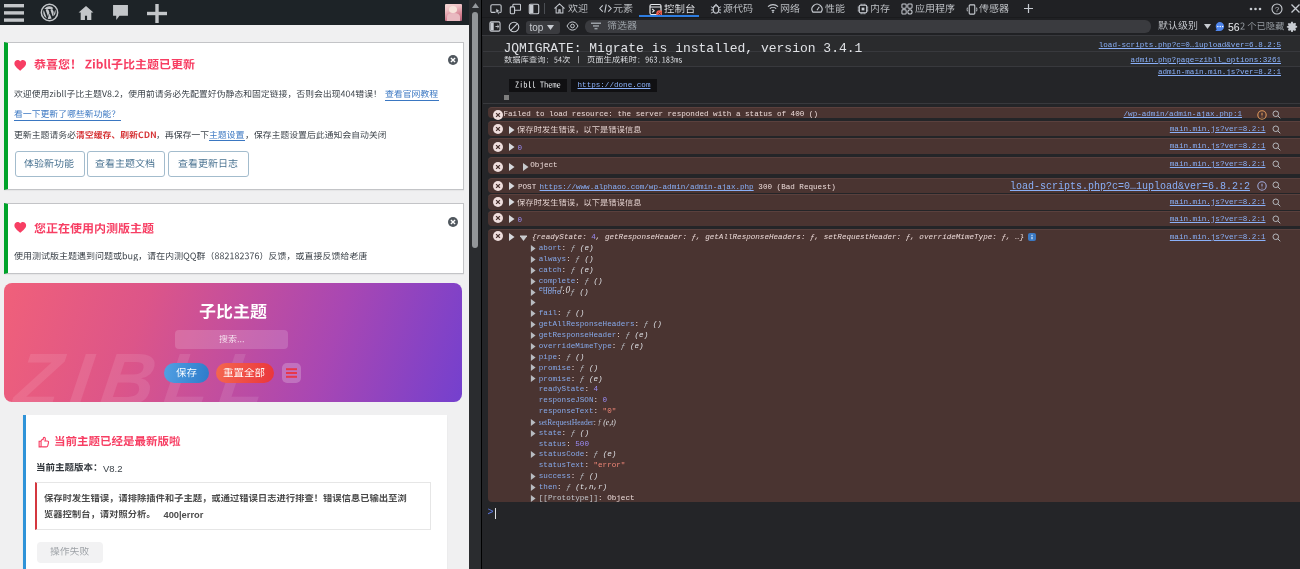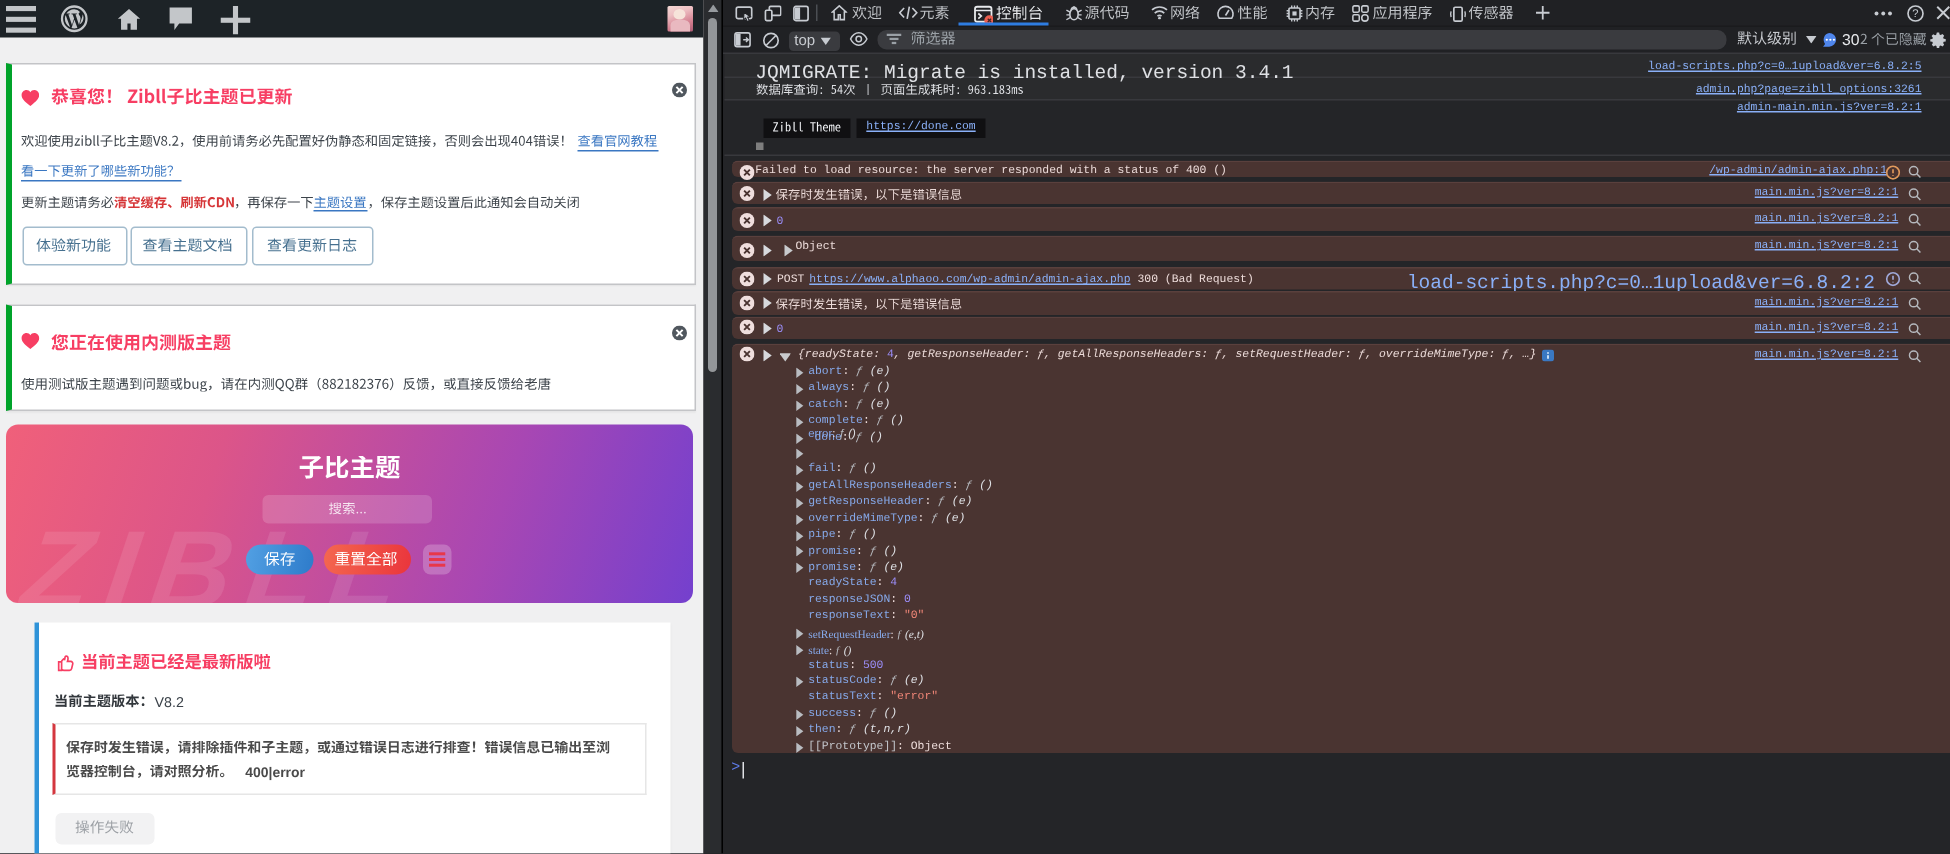--- a/index.html
+++ b/index.html
@@ -384,21 +384,21 @@
         </svg>
       </div>
       <div class="abs" style="left:732px;top:20.5px;line-height:0;">
         <svg style="display:block" width="11" height="11" viewBox="0 0 12 12">
           <path d="M6 1a5 5 0 010 10H1.5L3 9A5 5 0 016 1z" fill="#4f86ec"></path>
           <circle cx="4.2" cy="6" r=".8" fill="#fff"></circle>
           <circle cx="6.8" cy="6" r=".8" fill="#fff"></circle>
           <circle cx="9.4" cy="6" r=".8" fill="#fff"></circle>
         </svg>
       </div>
-      <div class="abs" style="left:746px;top:21px;font:10.5px 'Liberation Sans',sans-serif;color:#e8eaed">30</div>
+      <div class="abs" style="left:746px;top:21px;font:10.5px 'Liberation Sans',sans-serif;color:#e8eaed">56</div>
       <div class="abs" style="left:758px;top:21.5px">
         <svg style="display:block" width="45" height="10" viewBox="0 0 45 10">
           <path fill="#9aa0a6" transform="translate(0,7.4)" d="M0.4 0H4.7V-0.7H2.8C2.5 -0.7 2 -0.7 1.7 -0.7C3.3 -2.2 4.4 -3.6 4.4 -4.9C4.4 -6.1 3.6 -6.9 2.4 -6.9C1.5 -6.9 0.9 -6.5 0.4 -5.9L0.9 -5.5C1.2 -5.9 1.7 -6.2 2.3 -6.2C3.1 -6.2 3.5 -5.7 3.5 -4.9C3.5 -3.7 2.5 -2.4 0.4 -0.5Z M11.5 -5.1V0.7H12.2V-5.1ZM12 -7.8C11 -6.3 9.3 -4.9 7.6 -4.1C7.8 -4 8 -3.7 8.1 -3.5C9.5 -4.2 10.9 -5.3 11.9 -6.6C13.1 -5.1 14.4 -4.2 15.7 -3.5C15.9 -3.7 16.1 -4 16.3 -4.1C14.8 -4.8 13.5 -5.7 12.3 -7.1L12.6 -7.5Z M17.4 -7.2V-6.5H23.5V-4.1H18.6V-5.6H17.9V-0.9C17.9 0.2 18.4 0.5 19.9 0.5C20.2 0.5 23 0.5 23.4 0.5C24.9 0.5 25.2 0 25.4 -1.7C25.2 -1.8 24.9 -1.9 24.7 -2C24.6 -0.5 24.4 -0.2 23.4 -0.2C22.8 -0.2 20.3 -0.2 19.8 -0.2C18.8 -0.2 18.6 -0.3 18.6 -0.9V-3.4H23.5V-2.9H24.2V-7.2Z M30.3 -1.6V-0.2C30.3 0.5 30.5 0.7 31.3 0.7C31.5 0.7 32.5 0.7 32.7 0.7C33.3 0.7 33.5 0.4 33.6 -0.5C33.4 -0.5 33.1 -0.6 33 -0.7C32.9 0 32.9 0.1 32.6 0.1C32.4 0.1 31.5 0.1 31.4 0.1C31 0.1 30.9 0 30.9 -0.2V-1.6ZM29.5 -1.6C29.3 -1 29 -0.3 28.7 0.1L29.3 0.5C29.6 0 29.8 -0.8 30 -1.4ZM30.9 -2C31.4 -1.6 32 -1.1 32.4 -0.7L32.8 -1.1C32.5 -1.5 31.8 -2 31.3 -2.3ZM33.2 -1.5C33.6 -0.9 34 -0.1 34.2 0.4L34.8 0.1C34.6 -0.4 34.2 -1.1 33.7 -1.7ZM30.9 -7.7C30.6 -7.1 30 -6.3 29.2 -5.7C29.3 -5.6 29.5 -5.4 29.6 -5.3L29.7 -5.3V-5H33.6V-4.2H29.9V-3.7H33.6V-2.9H29.6V-2.3H34.2V-5.5H32.6C32.9 -5.9 33.3 -6.4 33.5 -6.8L33.1 -7.1L33 -7H31.2C31.3 -7.2 31.4 -7.4 31.5 -7.6ZM29.9 -5.5C30.2 -5.8 30.5 -6.2 30.8 -6.5H32.6C32.4 -6.2 32.1 -5.8 31.9 -5.5ZM26.6 -7.4V0.7H27.2V-6.8H28.5C28.3 -6.1 28 -5.3 27.7 -4.6C28.4 -3.9 28.6 -3.3 28.6 -2.8C28.6 -2.5 28.5 -2.2 28.4 -2.1C28.3 -2.1 28.2 -2.1 28.1 -2C27.9 -2 27.8 -2 27.5 -2.1C27.6 -1.9 27.7 -1.6 27.7 -1.4C27.9 -1.4 28.2 -1.4 28.3 -1.5C28.5 -1.5 28.7 -1.5 28.8 -1.6C29.1 -1.8 29.2 -2.2 29.2 -2.7C29.2 -3.3 29 -3.9 28.4 -4.7C28.7 -5.4 29 -6.4 29.3 -7.2L28.8 -7.4L28.7 -7.4Z M42.9 -4.4C42.7 -3.6 42.5 -2.8 42.2 -2.2C42.1 -2.9 42 -3.8 41.9 -5H44V-5.6H43.4L43.6 -5.8C43.5 -6 43.1 -6.3 42.7 -6.5L42.3 -6.2C42.6 -6 42.9 -5.8 43.1 -5.6H41.9L41.9 -6.2H41.6V-6.6H43.9V-7.2H41.6V-7.8H41V-7.2H38.6V-7.8H37.9V-7.2H35.7V-6.6H37.9V-5.9H38.6V-6.6H41V-5.9H41.3L41.3 -5.6H37.3V-3.9H36.5V-5.5H35.9V-3.1H36.5V-3.3H37.3V-3V-2.6H35.5V-2H36V-1.6C36 -1 36 -0.2 35.5 0.4C35.6 0.5 35.8 0.7 35.9 0.7C36.5 0.1 36.6 -0.9 36.6 -1.6V-2H37.2C37.2 -1.1 37 -0.2 36.7 0.5C36.8 0.5 37.1 0.7 37.2 0.8C37.8 -0.3 37.9 -1.8 37.9 -3V-5H41.3C41.4 -3.5 41.6 -2.3 41.8 -1.3C41.6 -1.1 41.4 -0.8 41.2 -0.5V-0.8H40.1V-1.5H41.1V-3.2H40.1V-3.9H41.1V-4.4H38.3V0.2H38.9V-0.3H41C40.8 -0.1 40.5 0.1 40.2 0.3C40.4 0.4 40.6 0.6 40.7 0.8C41.2 0.4 41.6 -0.1 42 -0.6C42.3 0.3 42.8 0.8 43.3 0.8C43.8 0.8 44 0.5 44.1 -0.7C44 -0.8 43.8 -0.9 43.6 -1C43.6 -0.1 43.5 0.1 43.3 0.1C43 0.1 42.7 -0.3 42.4 -1.2C42.9 -2.1 43.3 -3.1 43.5 -4.3ZM39.6 -0.8H38.9V-1.5H39.6ZM39.6 -3.2H38.9V-3.9H39.6ZM38.9 -2.8H40.6V-2H38.9Z"></path>
         </svg>
       </div>
       <div class="abs" style="left:804px;top:20.5px;line-height:0;">
         <svg style="display:block" width="12" height="12" viewBox="0 0 14 14">
           <path fill="#c7cbd1" d="M7 4.5A2.5 2.5 0 117 9.5 2.5 2.5 0 017 4.5zm0 1.4A1.1 1.1 0 107 8.1 1.1 1.1 0 007 5.9zM6.1.8h1.8l.3 1.6.9.4L10.5 2l1.3 1.3-.8 1.4.4.9 1.6.3v1.8l-1.6.3-.4.9.8 1.4-1.3 1.3-1.4-.8-.9.4-.3 1.6H6.1l-.3-1.6-.9-.4-1.4.8-1.3-1.3.8-1.4-.4-.9-1.6-.3V6.1l1.6-.3.4-.9L2 3.5 3.3 2.2l1.4.8.9-.4z"></path>
         </svg>
       </div>
@@ -422,21 +422,21 @@
       <div class="abs" style="left:89px;top:78.5px;width:86px;height:13.5px;background:#101012;display:flex;align-items:center;justify-content:center">
         <span style="font-family:'Liberation Mono',monospace;font-size:7.6px;color:#8ab0f8;text-decoration:underline">https://done.com</span>
       </div>
       <div class="abs" style="left:22px;top:94.5px;width:5px;height:5px;background:#7e7e7e"></div>
       <div class="abs" style="left:6px;top:106.5px;width:813px;height:11.8px;background:#4a3431;border-top:1px solid #5a403d;border-radius:4px 0 0 4px"></div>
       <svg class="abs" style="left:10.5px;top:109.5px" width="10" height="10" viewBox="0 0 11 11">
         <circle cx="5.5" cy="5.5" r="5.5" fill="#efdedd"></circle>
         <path d="M3.4 3.4l4.2 4.2M7.6 3.4L3.4 7.6" stroke="#4a3431" stroke-width="1.4"></path>
       </svg>
       <div class="abs" style="left:21.5px;top:110.2px;font-family:'Liberation Mono',monospace;font-size:7.6px;color:#ecdbd9;white-space:pre">Failed to load resource: the server responded with a status of 400 ()</div>
-      <div class="abs" style="right:42px;top:110.2px;font-family:'Liberation Mono',monospace;font-size:7.6px;color:#8ab0f8;text-decoration:underline;white-space:pre">/wp-admin/admin-ajax.php:1</div>
+      <div class="abs" style="right:58px;top:110.2px;font-family:'Liberation Mono',monospace;font-size:7.6px;color:#8ab0f8;text-decoration:underline;white-space:pre">/wp-admin/admin-ajax.php:1</div>
       <svg class="abs" style="left:774.5px;top:109.5px" width="10" height="10" viewBox="0 0 10 10">
         <circle cx="5" cy="5" r="4.2" fill="none" stroke="#e0995c" stroke-width="1.1"></circle>
         <path d="M5 2.8v2.7M5 6.8v.6" stroke="#e0995c" stroke-width="1.1"></path>
       </svg>
       <svg class="abs" style="left:790px;top:109.5px" width="9" height="9" viewBox="0 0 10 10">
         <circle cx="4.2" cy="4.2" r="3.1" fill="none" stroke="#b5b8bd" stroke-width="1.1"></circle>
         <path d="M6.5 6.5L9.2 9.2" stroke="#b5b8bd" stroke-width="1.1"></path>
       </svg>
       <div class="abs" style="left:6px;top:121px;width:813px;height:15.3px;background:#4a3431;border-top:1px solid #5a403d;border-radius:4px 0 0 4px"></div>
       <svg class="abs" style="left:10.5px;top:123.9px" width="10" height="10" viewBox="0 0 11 11">
@@ -491,21 +491,21 @@
       <svg class="abs" style="left:10.5px;top:180.5px" width="10" height="10" viewBox="0 0 11 11">
         <circle cx="5.5" cy="5.5" r="5.5" fill="#efdedd"></circle>
         <path d="M3.4 3.4l4.2 4.2M7.6 3.4L3.4 7.6" stroke="#4a3431" stroke-width="1.4"></path>
       </svg>
       <svg class="abs" style="left:26.399999999999977px;top:182px" width="7" height="8" viewBox="0 0 7 8">
         <path d="M1 0l5.5 4L1 8z" fill="#d7d9dd" transform="rotate(0 3.5 4)"></path>
       </svg>
       <div class="abs" style="left:36px;top:183.1px;font-family:'Liberation Mono',monospace;font-size:7.6px;color:#ecdbd9;white-space:pre">POST </div>
       <div class="abs" style="left:57.5px;top:183.1px;font-family:'Liberation Mono',monospace;font-size:7.6px;color:#8ab0f8;text-decoration:underline;white-space:pre">https://www.alphaoo.com/wp-admin/admin-ajax.php</div>
       <div class="abs" style="left:271.79999999999995px;top:183.1px;font-family:'Liberation Mono',monospace;font-size:7.6px;color:#ecdbd9;white-space:pre"> 300 (Bad Request)</div>
-      <div class="abs" style="right:50px;top:181px;font-family:'Liberation Mono',monospace;font-size:13px;color:#8ab0f8;white-space:pre">load-scripts.php?c=0…1upload&amp;ver=6.8.2:2</div>
+      <div class="abs" style="right:50px;top:181px;font-family:'Liberation Mono',monospace;font-size:10px;color:#8ab0f8;text-decoration:underline;white-space:pre">load-scripts.php?c=0…1upload&amp;ver=6.8.2:2</div>
       <svg class="abs" style="left:774.5px;top:180.5px" width="10" height="10" viewBox="0 0 10 10">
         <circle cx="5" cy="5" r="4.2" fill="none" stroke="#9fa8d8" stroke-width="1.1"></circle>
         <path d="M5 2.8v2.7M5 6.8v.6" stroke="#9fa8d8" stroke-width="1.1"></path>
       </svg>
       <svg class="abs" style="left:790px;top:180.5px" width="9" height="9" viewBox="0 0 10 10">
         <circle cx="4.2" cy="4.2" r="3.1" fill="none" stroke="#b5b8bd" stroke-width="1.1"></circle>
         <path d="M6.5 6.5L9.2 9.2" stroke="#b5b8bd" stroke-width="1.1"></path>
       </svg>
       <div class="abs" style="left:6px;top:194px;width:813px;height:15.5px;background:#4a3431;border-top:1px solid #5a403d;border-radius:4px 0 0 4px"></div>
       <svg class="abs" style="left:10.5px;top:196.7px" width="10" height="10" viewBox="0 0 11 11">
@@ -617,21 +617,21 @@
       <div class="abs" style="left:56.799999999999955px;top:385.35px;font-family:'Liberation Mono',monospace;font-size:7.6px;white-space:pre;color:#ecdbd9"><span style="color:#86a9ea">readyState</span>: <span style="color:#9a8cf5">4</span></div>
       <div class="abs" style="left:56.799999999999955px;top:396.20000000000005px;font-family:'Liberation Mono',monospace;font-size:7.6px;white-space:pre;color:#ecdbd9"><span style="color:#86a9ea">responseJSON</span>: <span style="color:#9a8cf5">0</span></div>
       <div class="abs" style="left:56.799999999999955px;top:407.05px;font-family:'Liberation Mono',monospace;font-size:7.6px;white-space:pre;color:#ecdbd9"><span style="color:#86a9ea">responseText</span>: <span style="color:#ef8677">"0"</span></div>
       <svg class="abs" style="left:48px;top:418.7px" width="6" height="7" viewBox="0 0 7 8">
         <path d="M1 0l5.5 4L1 8z" fill="#b9bcc1" transform="rotate(0 3.5 4)"></path>
       </svg>
       <div class="abs" style="left:56.799999999999955px;top:417.9px;font-family:Liberation Serif, serif;font-size:7.6px;white-space:pre;color:#ecdbd9"><span style="color:#86a9ea">setRequestHeader</span>: <span style="font-style:italic"><span style="color:#b6b9be">ƒ</span> <span style="color:#dfe1e5">(e,t)</span></span></div>
       <svg class="abs" style="left:48px;top:429.55px" width="6" height="7" viewBox="0 0 7 8">
         <path d="M1 0l5.5 4L1 8z" fill="#b9bcc1" transform="rotate(0 3.5 4)"></path>
       </svg>
-      <div class="abs" style="left:56.799999999999955px;top:428.75px;font-family:Liberation Serif, serif;font-size:7.6px;white-space:pre;color:#ecdbd9"><span style="color:#86a9ea">state</span>: <span style="font-style:italic"><span style="color:#b6b9be">ƒ</span> <span style="color:#dfe1e5">()</span></span></div>
+      <div class="abs" style="left:56.799999999999955px;top:428.75px;font-family:Liberation Mono, monospace;font-size:7.6px;white-space:pre;color:#ecdbd9"><span style="color:#86a9ea">state</span>: <span style="font-style:italic"><span style="color:#b6b9be">ƒ</span> <span style="color:#dfe1e5">()</span></span></div>
       <div class="abs" style="left:56.799999999999955px;top:439.6px;font-family:'Liberation Mono',monospace;font-size:7.6px;white-space:pre;color:#ecdbd9"><span style="color:#86a9ea">status</span>: <span style="color:#9a8cf5">500</span></div>
       <svg class="abs" style="left:48px;top:451.25000000000006px" width="6" height="7" viewBox="0 0 7 8">
         <path d="M1 0l5.5 4L1 8z" fill="#b9bcc1" transform="rotate(0 3.5 4)"></path>
       </svg>
       <div class="abs" style="left:56.799999999999955px;top:450.45000000000005px;font-family:'Liberation Mono',monospace;font-size:7.6px;white-space:pre;color:#ecdbd9"><span style="color:#86a9ea">statusCode</span>: <span style="font-style:italic"><span style="color:#b6b9be">ƒ</span> <span style="color:#dfe1e5">(e)</span></span></div>
       <div class="abs" style="left:56.799999999999955px;top:461.3px;font-family:'Liberation Mono',monospace;font-size:7.6px;white-space:pre;color:#ecdbd9"><span style="color:#86a9ea">statusText</span>: <span style="color:#ef8677">"error"</span></div>
       <svg class="abs" style="left:48px;top:472.95px" width="6" height="7" viewBox="0 0 7 8">
         <path d="M1 0l5.5 4L1 8z" fill="#b9bcc1" transform="rotate(0 3.5 4)"></path>
       </svg>
       <div class="abs" style="left:56.799999999999955px;top:472.15px;font-family:'Liberation Mono',monospace;font-size:7.6px;white-space:pre;color:#ecdbd9"><span style="color:#86a9ea">success</span>: <span style="font-style:italic"><span style="color:#b6b9be">ƒ</span> <span style="color:#dfe1e5">()</span></span></div>

